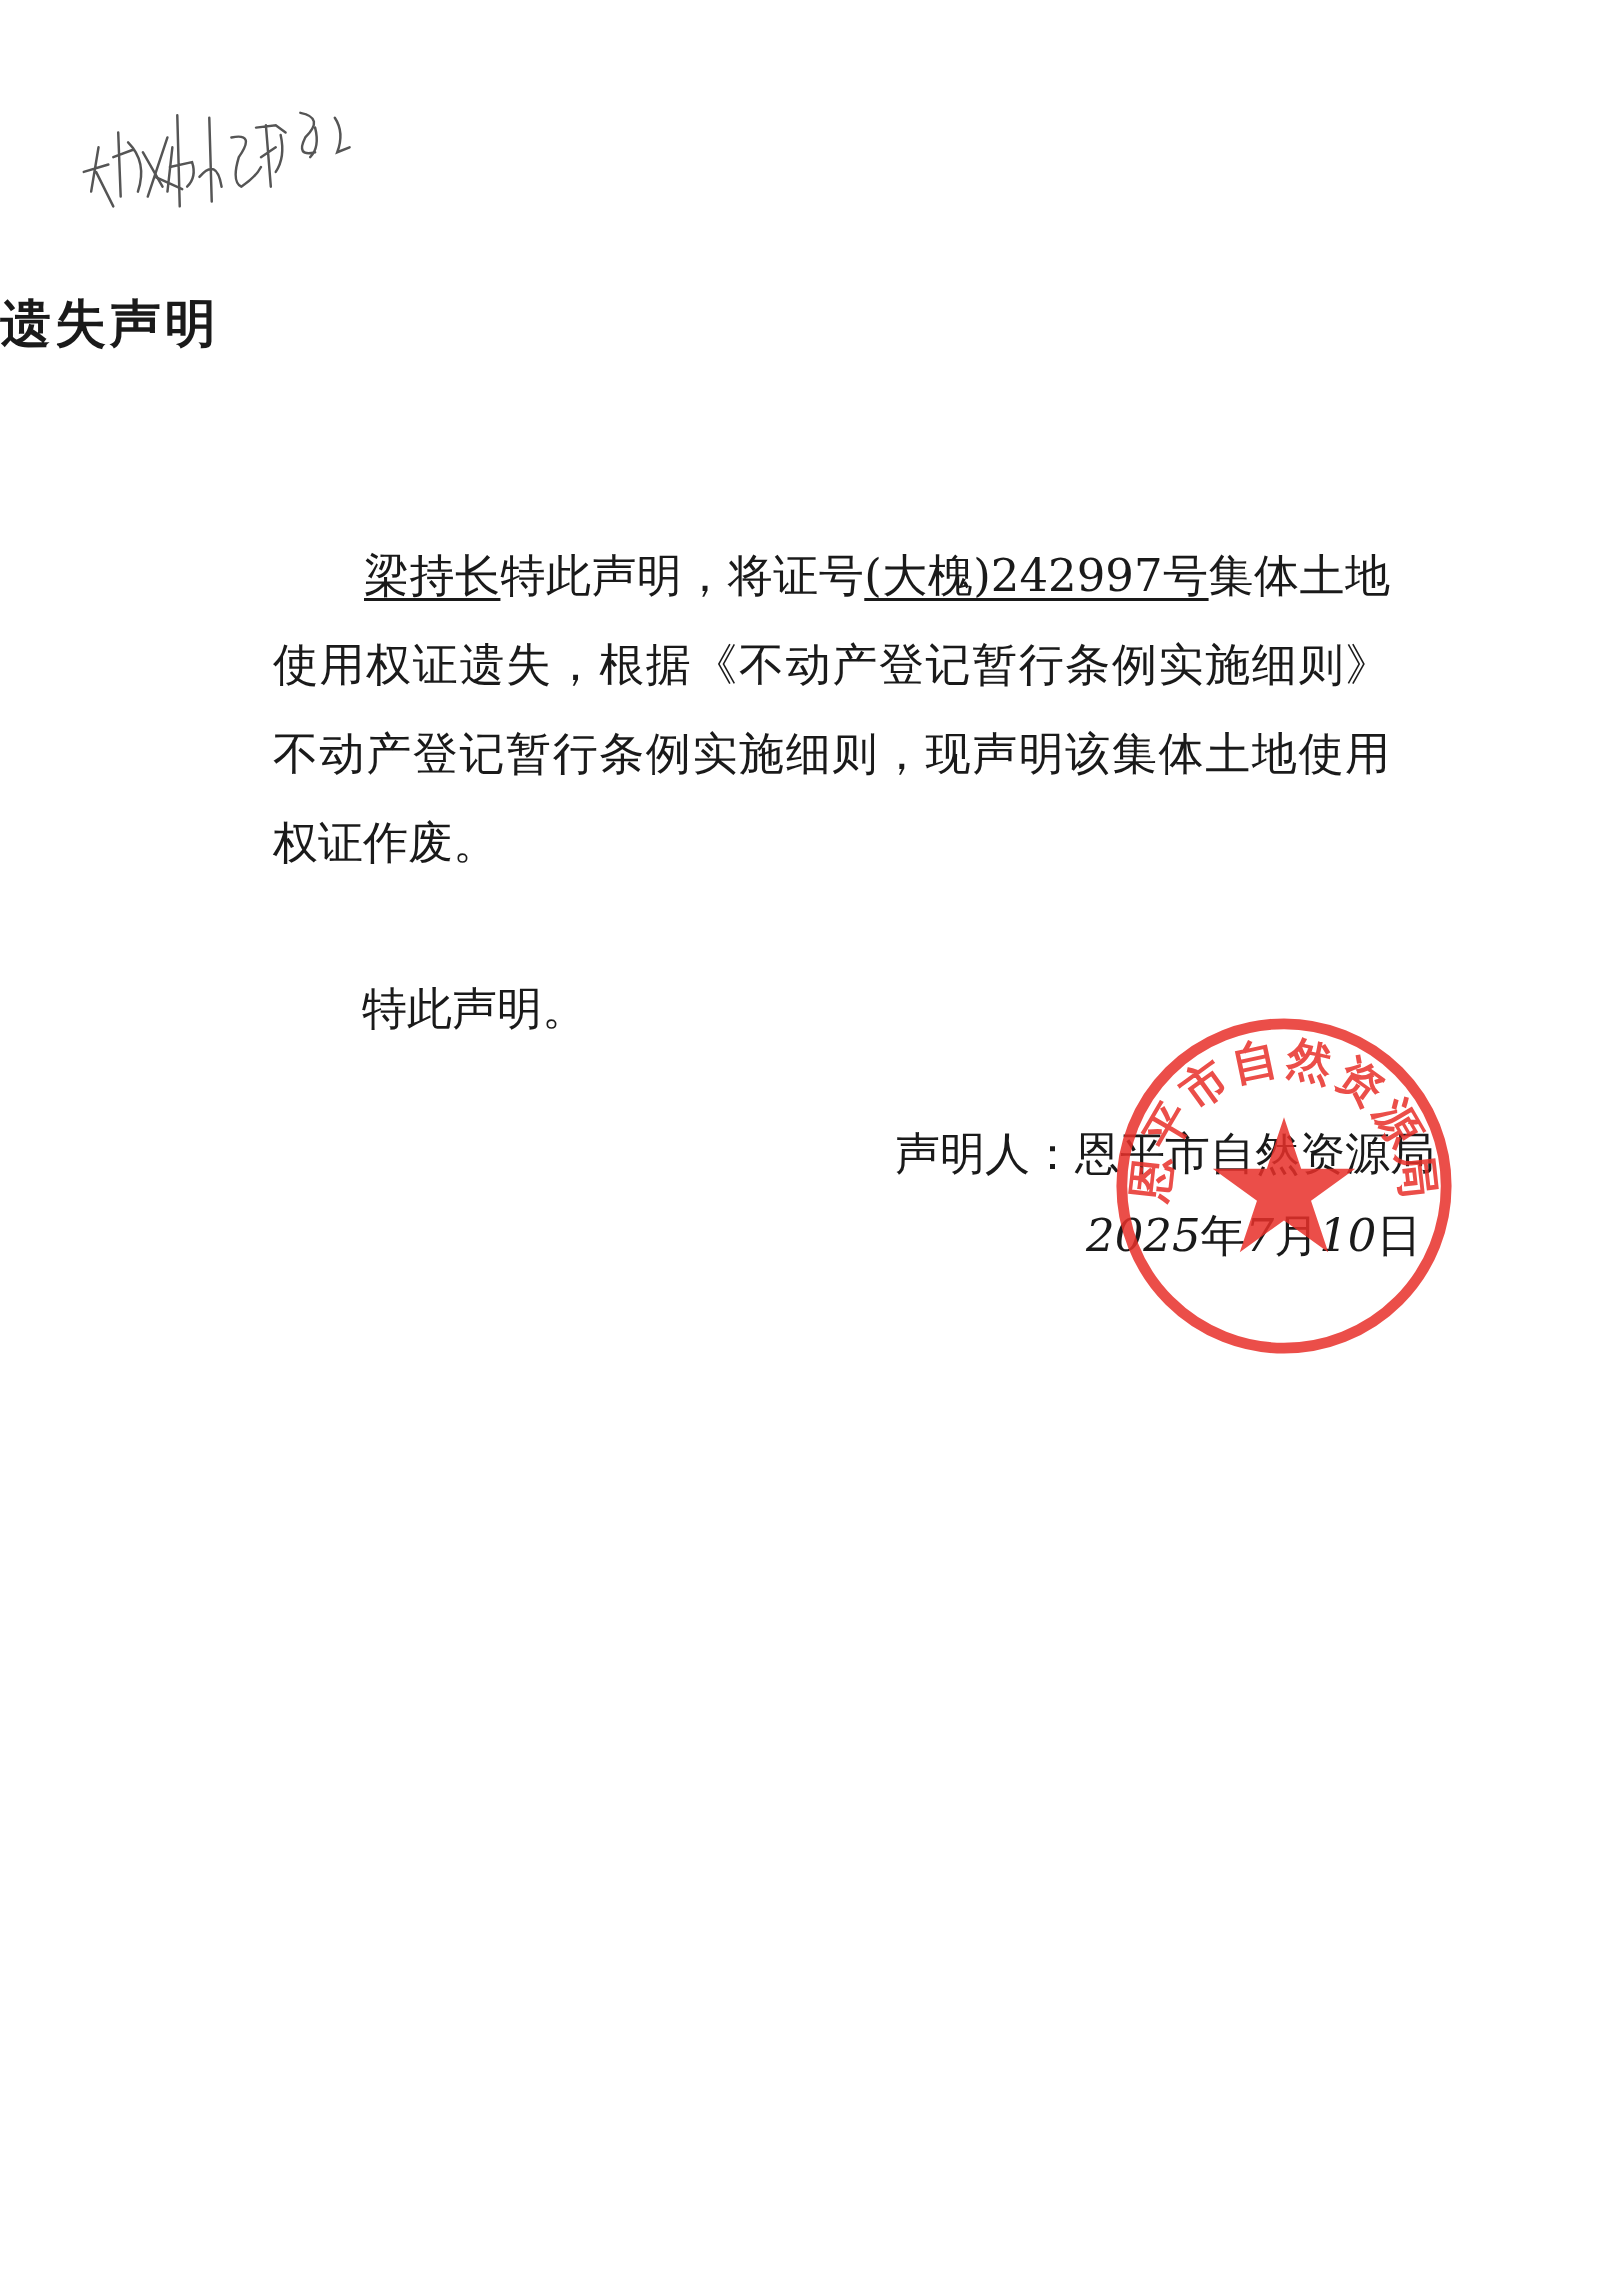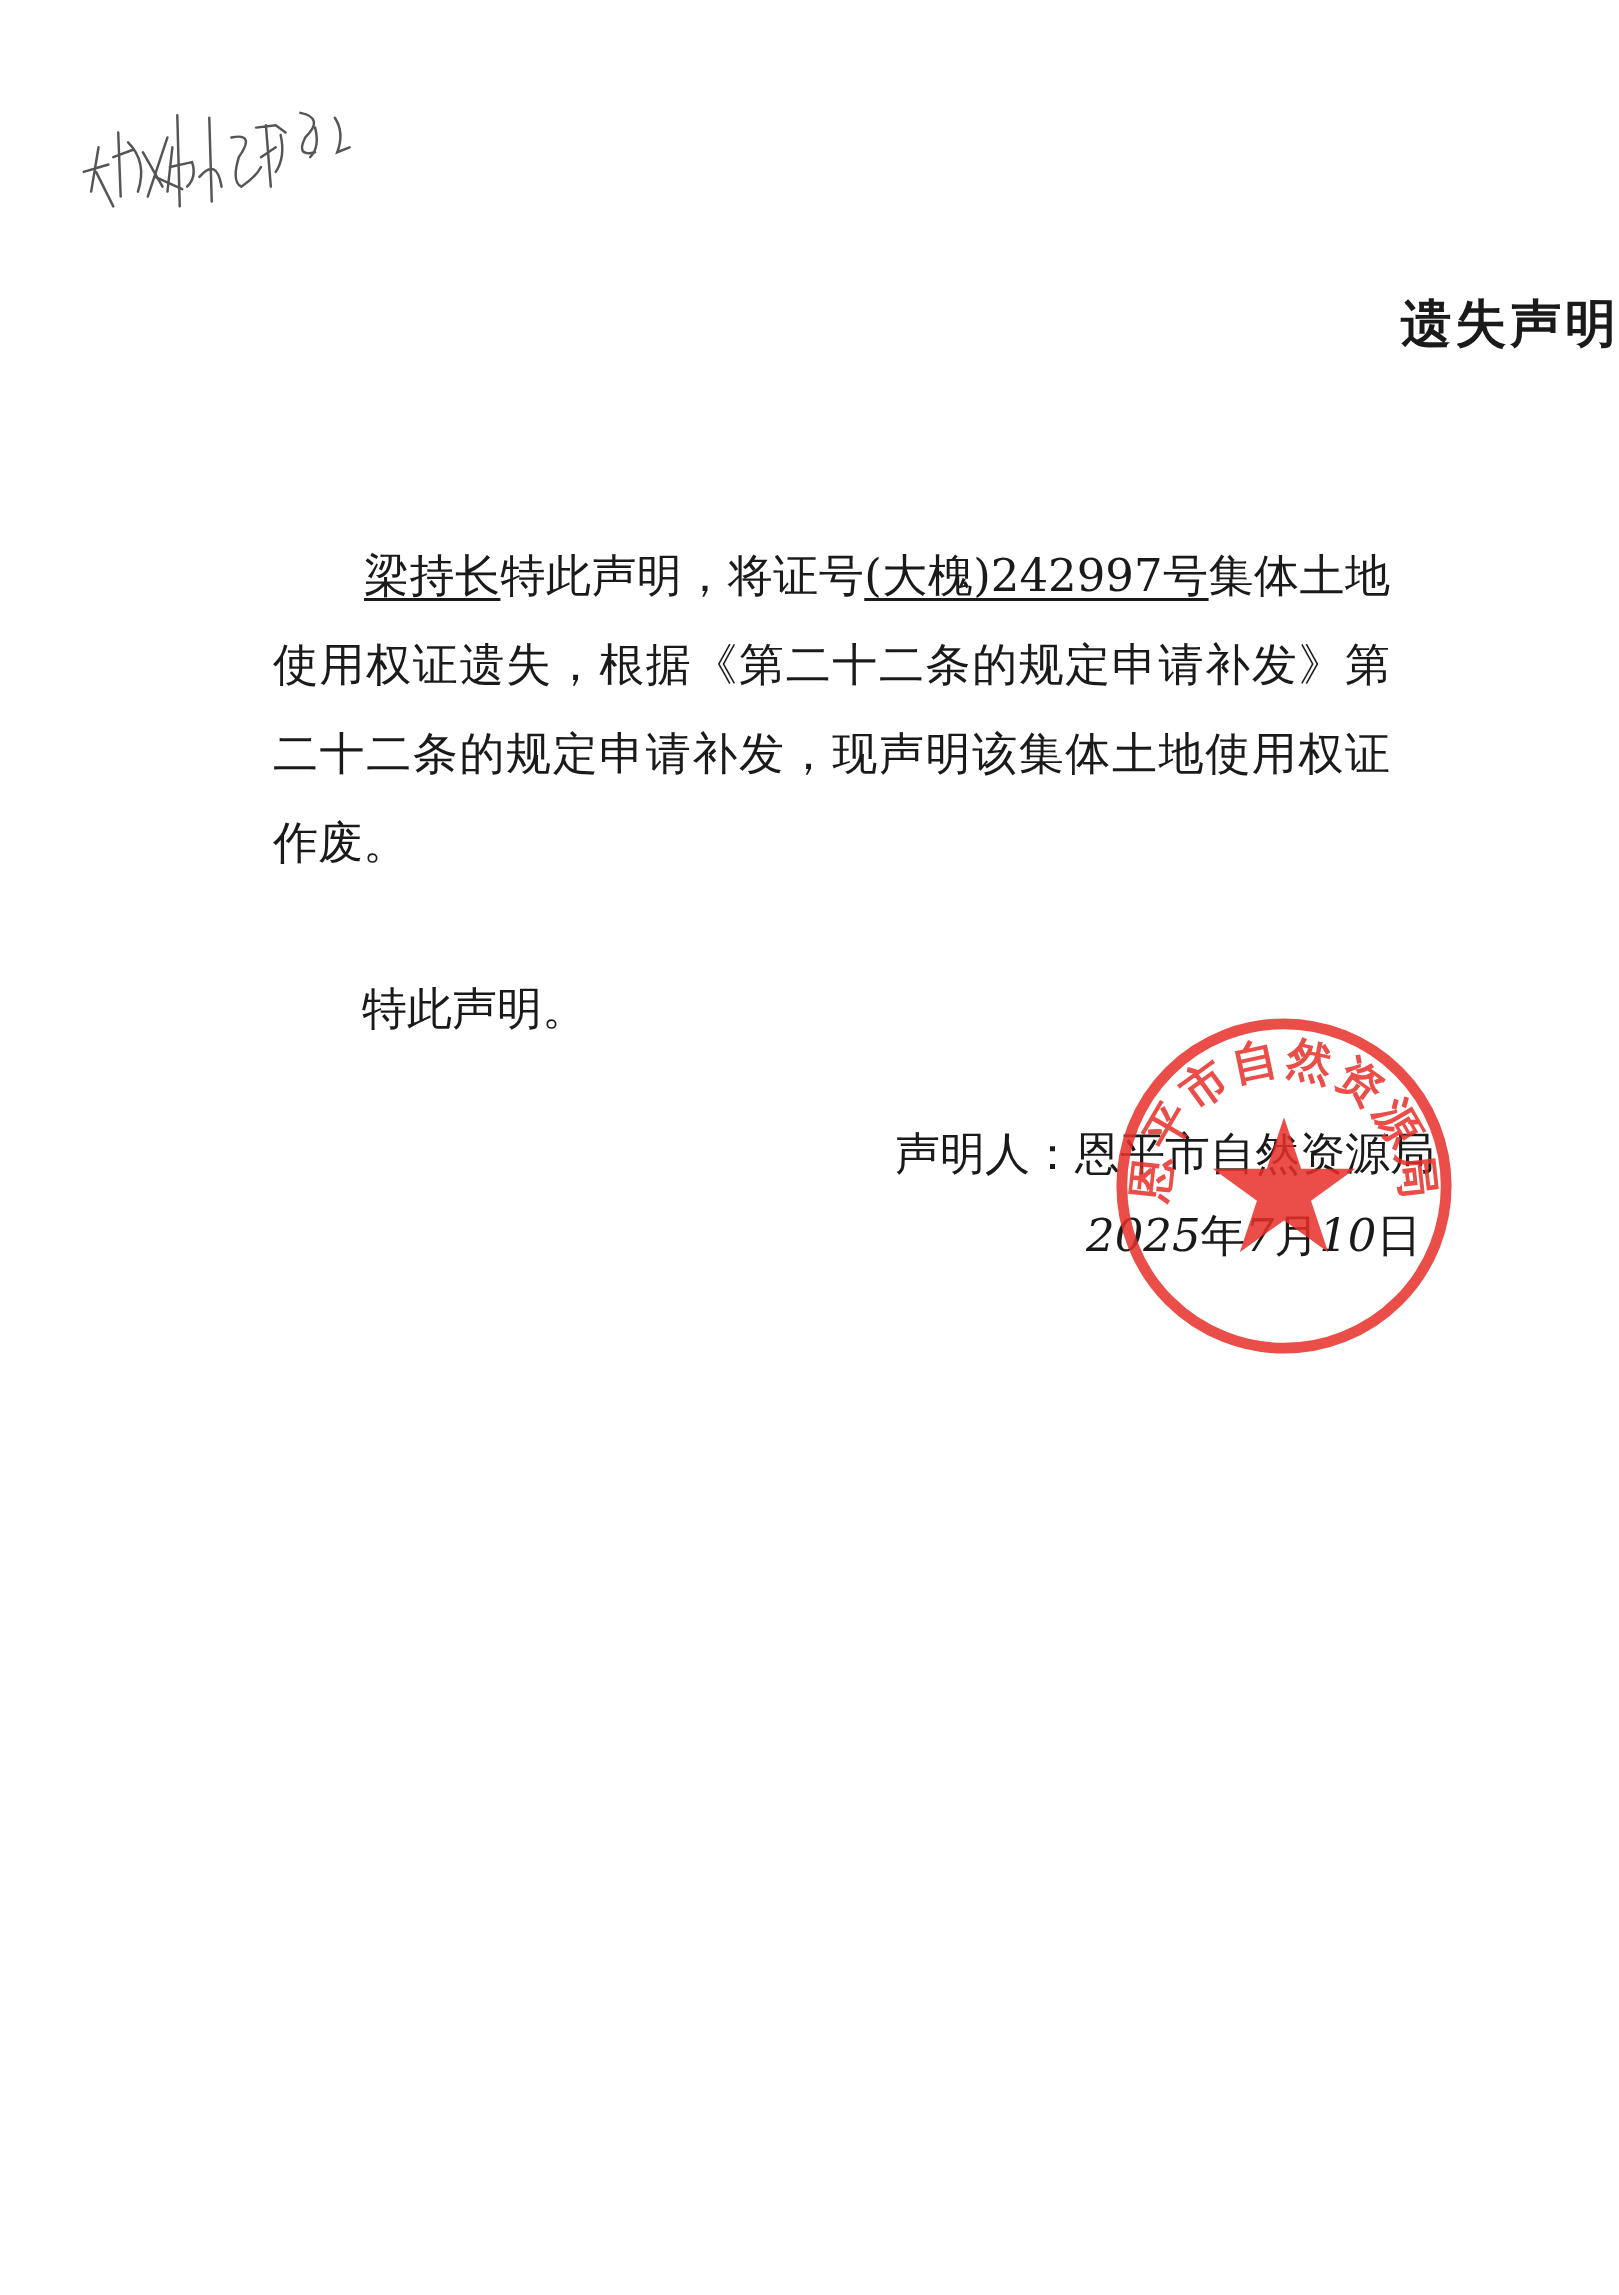--- a/index.html
+++ b/index.html
@@ -1,19 +1,19 @@
 <!DOCTYPE html>
 <html style="font-size:7.9px"><head>
 <meta charset="utf-8">
 <style>
   html, body { margin: 0; padding: 0; background: #ffffff; }
   body { width: 1620px; height: 2295px; position: relative; overflow: hidden;
          font-family: "DejaVu Serif", "Liberation Serif", serif; color: #1a1a1a; }
   .handwritten-note { position: absolute; left: 69px; top: 103px; width: 443px; height: 128px; }
-  .title { position: absolute; left: 0; right: 0; top: 290px; text-align: right;
+  .title { position: absolute; left: 0; right: 0; top: 290px; text-align: left;
            font-size: 51px; font-weight: bold; letter-spacing: 3.9px;
            font-family: "DejaVu Sans", "Liberation Sans", sans-serif; }
   .body { position: absolute; left: 273px; width: 1117px; top: 531px;
           font-size: 45px; line-height: 89px; text-align: justify; }
   .body p { margin: 0; text-indent: 91px; }
   .u { text-decoration: underline; text-underline-offset: 6.9px; text-decoration-thickness: 2.5px; }
   .closing { position: absolute; left: 362px; top: 979px; font-size: 45px; text-align: center; }
   .signer { position: absolute; left: 895px; top: 1124px; font-size: 45px; }
   .date { position: absolute; left: 1043px; top: 1206px; font-size: 45px; margin-left: 43px; }
   .stamp { position: absolute; left: 1112px; top: 1014px; width: 344px; height: 344px; opacity: 0.85; }
@@ -31,21 +31,21 @@
     <path d="M330 70 Q380 60 345 110 Q330 160 350 170 Q380 150 390 130"></path>
     <path d="M380 50 L420 45 L440 60 M400 45 L410 170 M430 65 Q440 110 420 140 M390 110 L420 90"></path>
     <path d="M470 20 Q520 30 480 70 Q460 110 500 100 M500 50 Q510 90 490 110"></path>
     <path d="M540 30 Q560 60 545 100 L570 90"></path>
   </g>
 </svg>
 
 <div class="title">遗失声明</div>
 
 <div class="body">
-  <p><span class="u">梁持长</span><span>特此声明，将证号</span><span class="u">(大槐)242997号</span><span>集体土地使用权证遗失，根据《第二十二条的规定申请补发》第二十二条的规定申请补发，现声明该集体土地使用权证作废。</span></p>
+  <p><span class="u">梁持长</span><span>特此声明，将证号</span><span class="u">(大槐)242997号</span><span>集体土地使用权证遗失，根据《不动产登记暂行条例实施细则》不动产登记暂行条例实施细则，现声明该集体土地使用权证作废。</span></p>
 </div>
 
 <div class="closing">特此声明。</div>
 
 <div class="signer">
   <span>声明人：</span><span>恩平市自然资源局</span>
 </div>
 
 <div class="date">
   <span style="font-style:italic;">2025</span><span>年</span><span style="font-style:italic;">7</span><span>月</span><span style="font-style:italic;">10</span><span>日</span>

